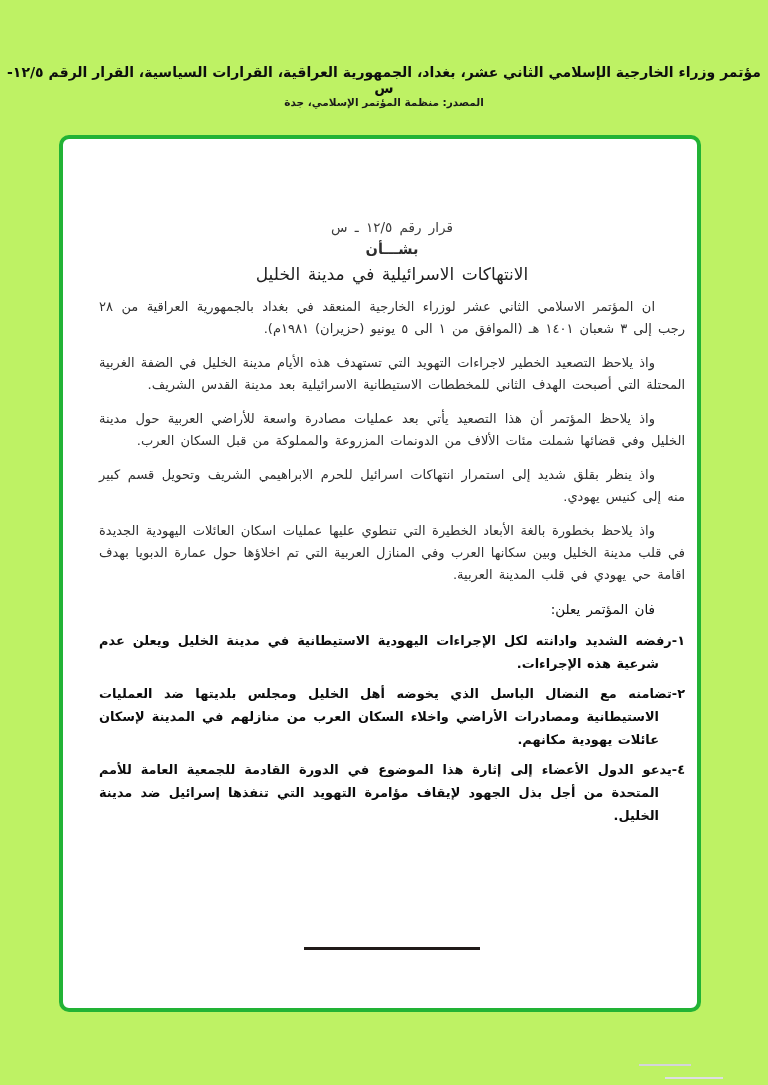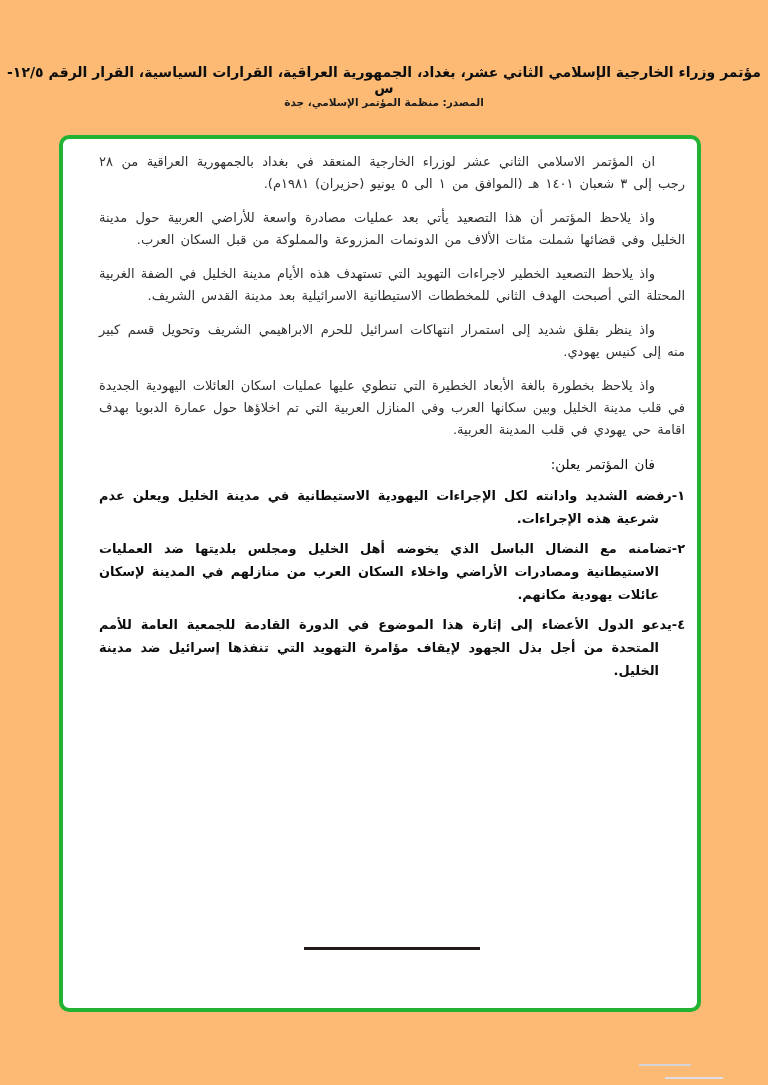--- a/index.html
+++ b/index.html
@@ -5,21 +5,21 @@
   html, body {
     margin: 0;
     padding: 0;
     background: #ffffff;
     font-family: "DejaVu Sans", sans-serif;
   }
   .page {
     position: relative;
     width: 768px;
     height: 1085px;
-    background: #fdba74;
+    background: #bef264;
     overflow: hidden;
     direction: rtl;
   }
   
   .page-header {
     position: absolute;
     top: 64px;
     left: 0;
     width: 100%;
     text-align: center;
@@ -140,25 +140,30 @@
 
 <div class="page">
 
   <div class="page-header">
     <div class="header-title">مؤتمر وزراء الخارجية الإسلامي الثاني عشر، بغداد، الجمهورية العراقية، القرارات السياسية، القرار الرقم ١٢/٥- س</div>
     <div class="header-source">المصدر: منظمة المؤتمر الإسلامي، جدة</div>
   </div>
 
   <div class="doc-frame">
 
+    <div class="doc-title-block">
+      <div class="res-number">قرار رقم ١٢/٥ ـ س</div>
+      <div class="res-regarding">بشـــأن</div>
+      <div class="res-subject">الانتهاكات الاسرائيلية في مدينة الخليل</div>
+    </div>
 
     <div class="doc-body">
       <p>ان المؤتمر الاسلامي الثاني عشر لوزراء الخارجية المنعقد في بغداد بالجمهورية العراقية من ٢٨ رجب إلى ٣ شعبان ١٤٠١ هـ (الموافق من ١ الى ٥ يونيو (حزيران) ١٩٨١م).</p>
+      <p>واذ يلاحظ التصعيد الخطير لاجراءات التهويد التي تستهدف هذه الأيام مدينة الخليل في الضفة الغربية المحتلة التي أصبحت الهدف الثاني للمخططات الاستيطانية الاسرائيلية بعد مدينة القدس الشريف.</p>
       <p>واذ يلاحظ المؤتمر أن هذا التصعيد يأتي بعد عمليات مصادرة واسعة للأراضي العربية حول مدينة الخليل وفي قضائها شملت مئات الألاف من الدونمات المزروعة والمملوكة من قبل السكان العرب.</p>
-      <p>واذ يلاحظ التصعيد الخطير لاجراءات التهويد التي تستهدف هذه الأيام مدينة الخليل في الضفة الغربية المحتلة التي أصبحت الهدف الثاني للمخططات الاستيطانية الاسرائيلية بعد مدينة القدس الشريف.</p>
       <p>واذ ينظر بقلق شديد إلى استمرار انتهاكات اسرائيل للحرم الابراهيمي الشريف وتحويل قسم كبير منه إلى كنيس يهودي.</p>
       <p>واذ يلاحظ بخطورة بالغة الأبعاد الخطيرة التي تنطوي عليها عمليات اسكان العائلات اليهودية الجديدة في قلب مدينة الخليل وبين سكانها العرب وفي المنازل العربية التي تم اخلاؤها حول عمارة الدبويا بهدف اقامة حي يهودي في قلب المدينة العربية.</p>
 
       <p class="declare">فان المؤتمر يعلن:</p>
 
       <div class="item">١-رفضه الشديد وادانته لكل الإجراءات اليهودية الاستيطانية في مدينة الخليل ويعلن عدم شرعية هذه الإجراءات.</div>
       <div class="item">٢-تضامنه مع النضال الباسل الذي يخوضه أهل الخليل ومجلس بلديتها ضد العمليات الاستيطانية ومصادرات الأراضي واخلاء السكان العرب من منازلهم في المدينة لإسكان عائلات يهودية مكانهم.</div>
       <div class="item">٤-يدعو الدول الأعضاء إلى إثارة هذا الموضوع في الدورة القادمة للجمعية العامة للأمم المتحدة من أجل بذل الجهود لإيقاف مؤامرة التهويد التي تنفذها إسرائيل ضد مدينة الخليل.</div>
     </div>
 

